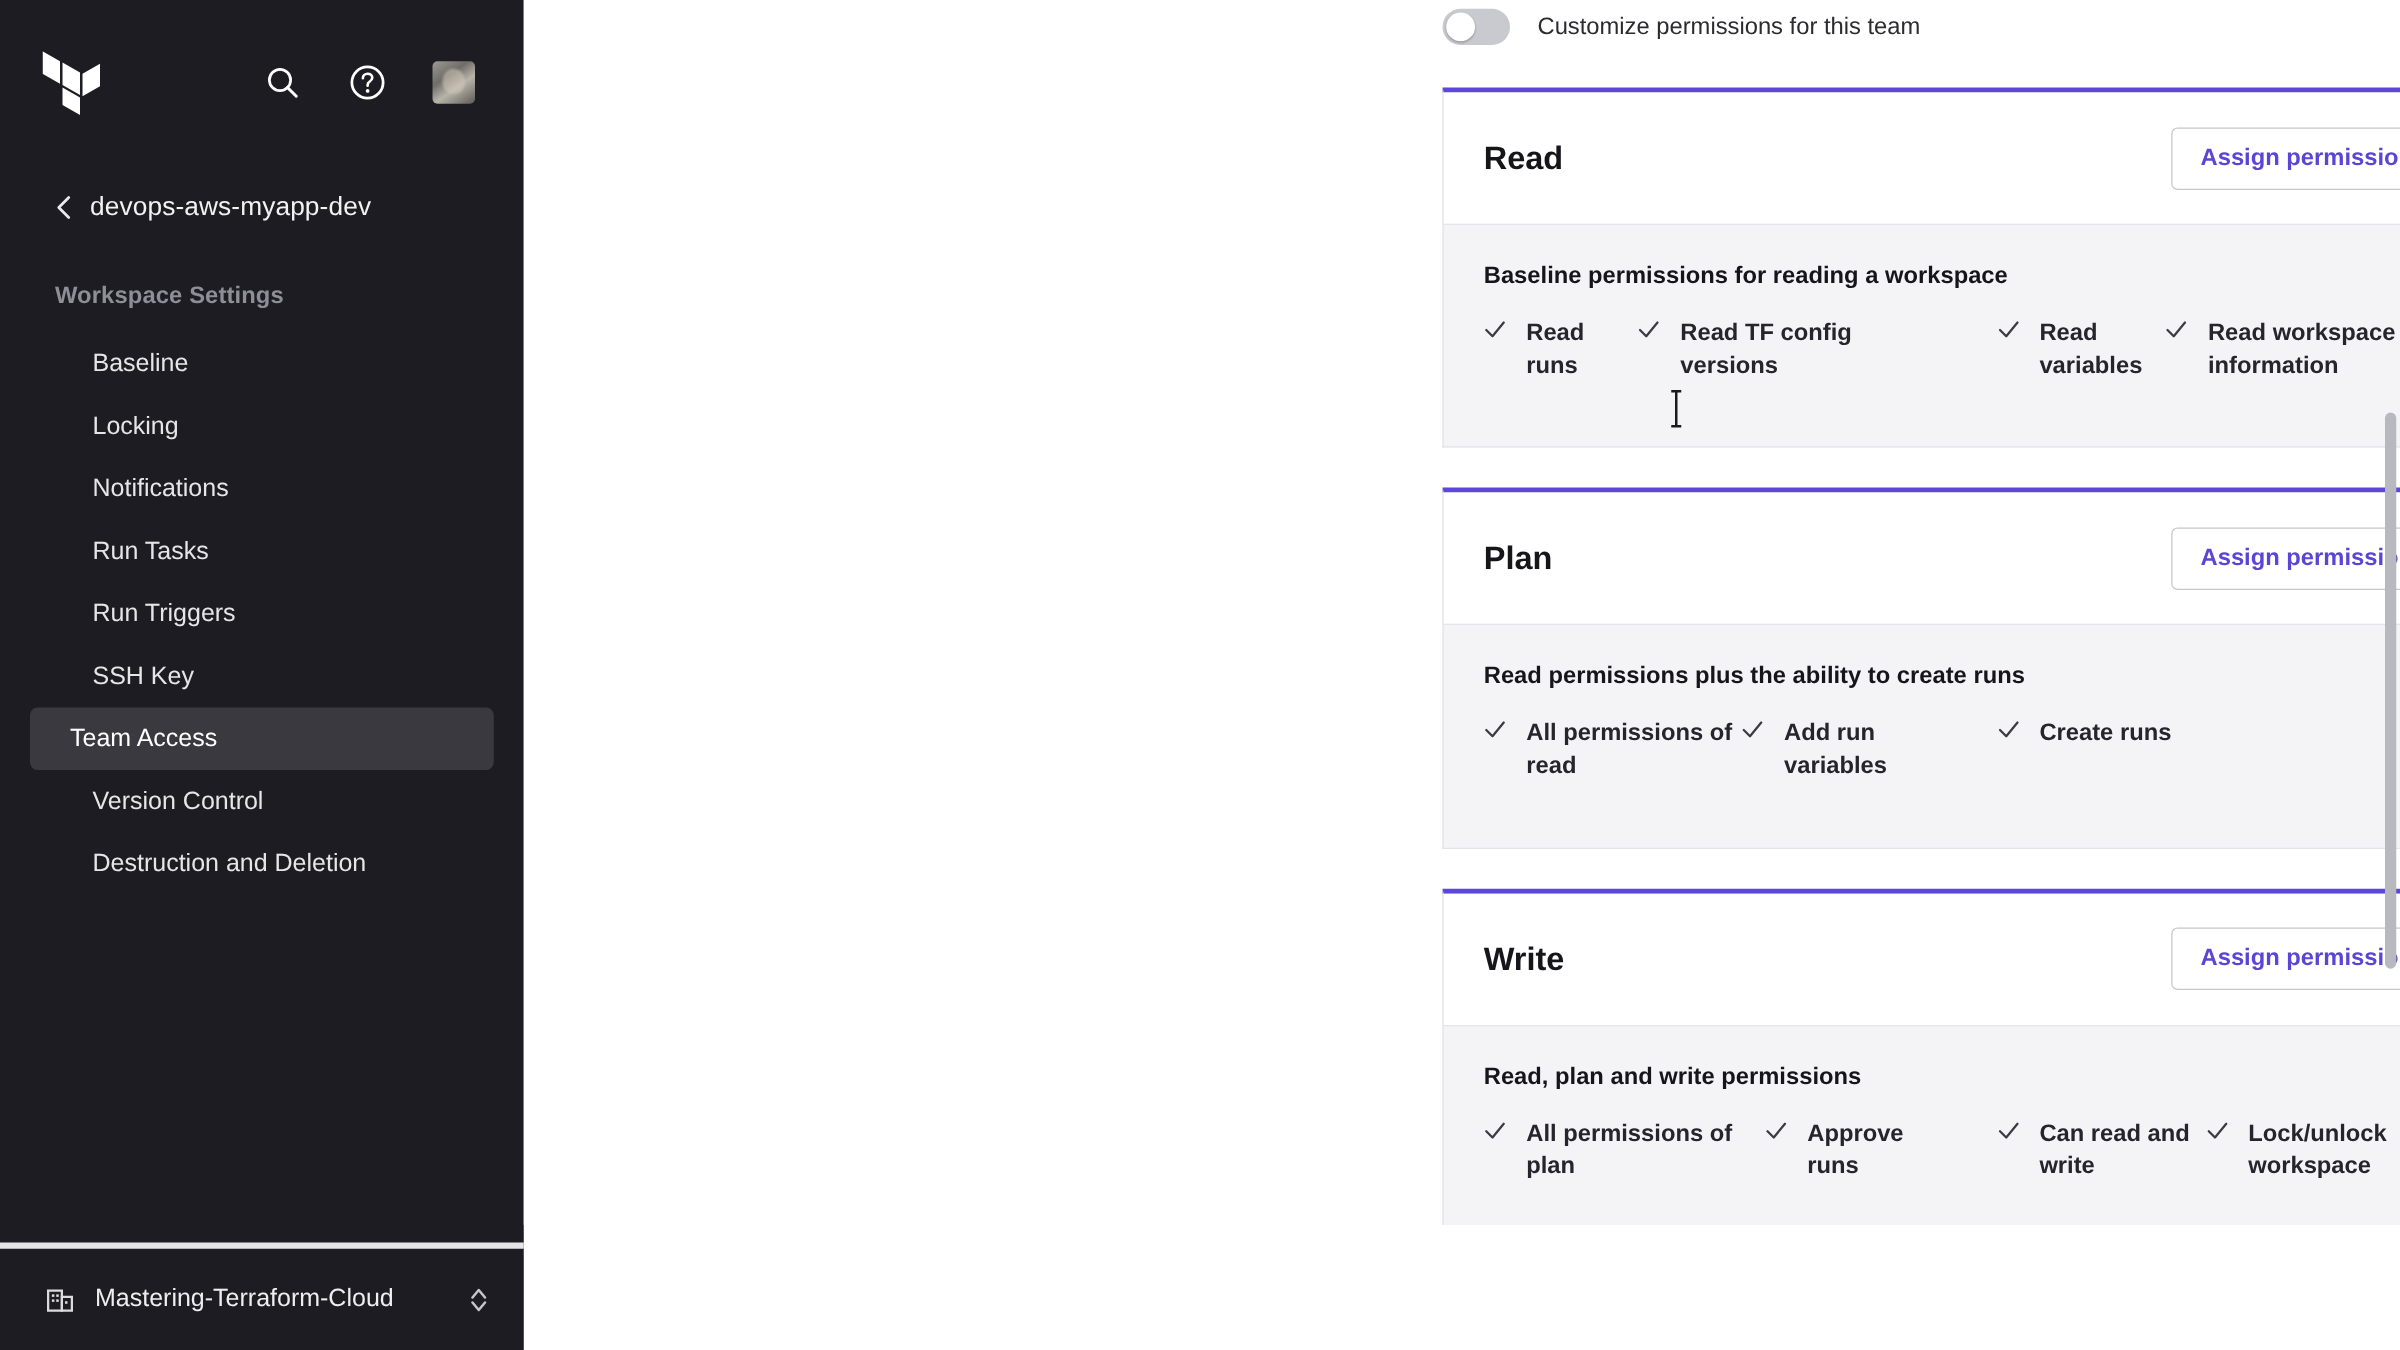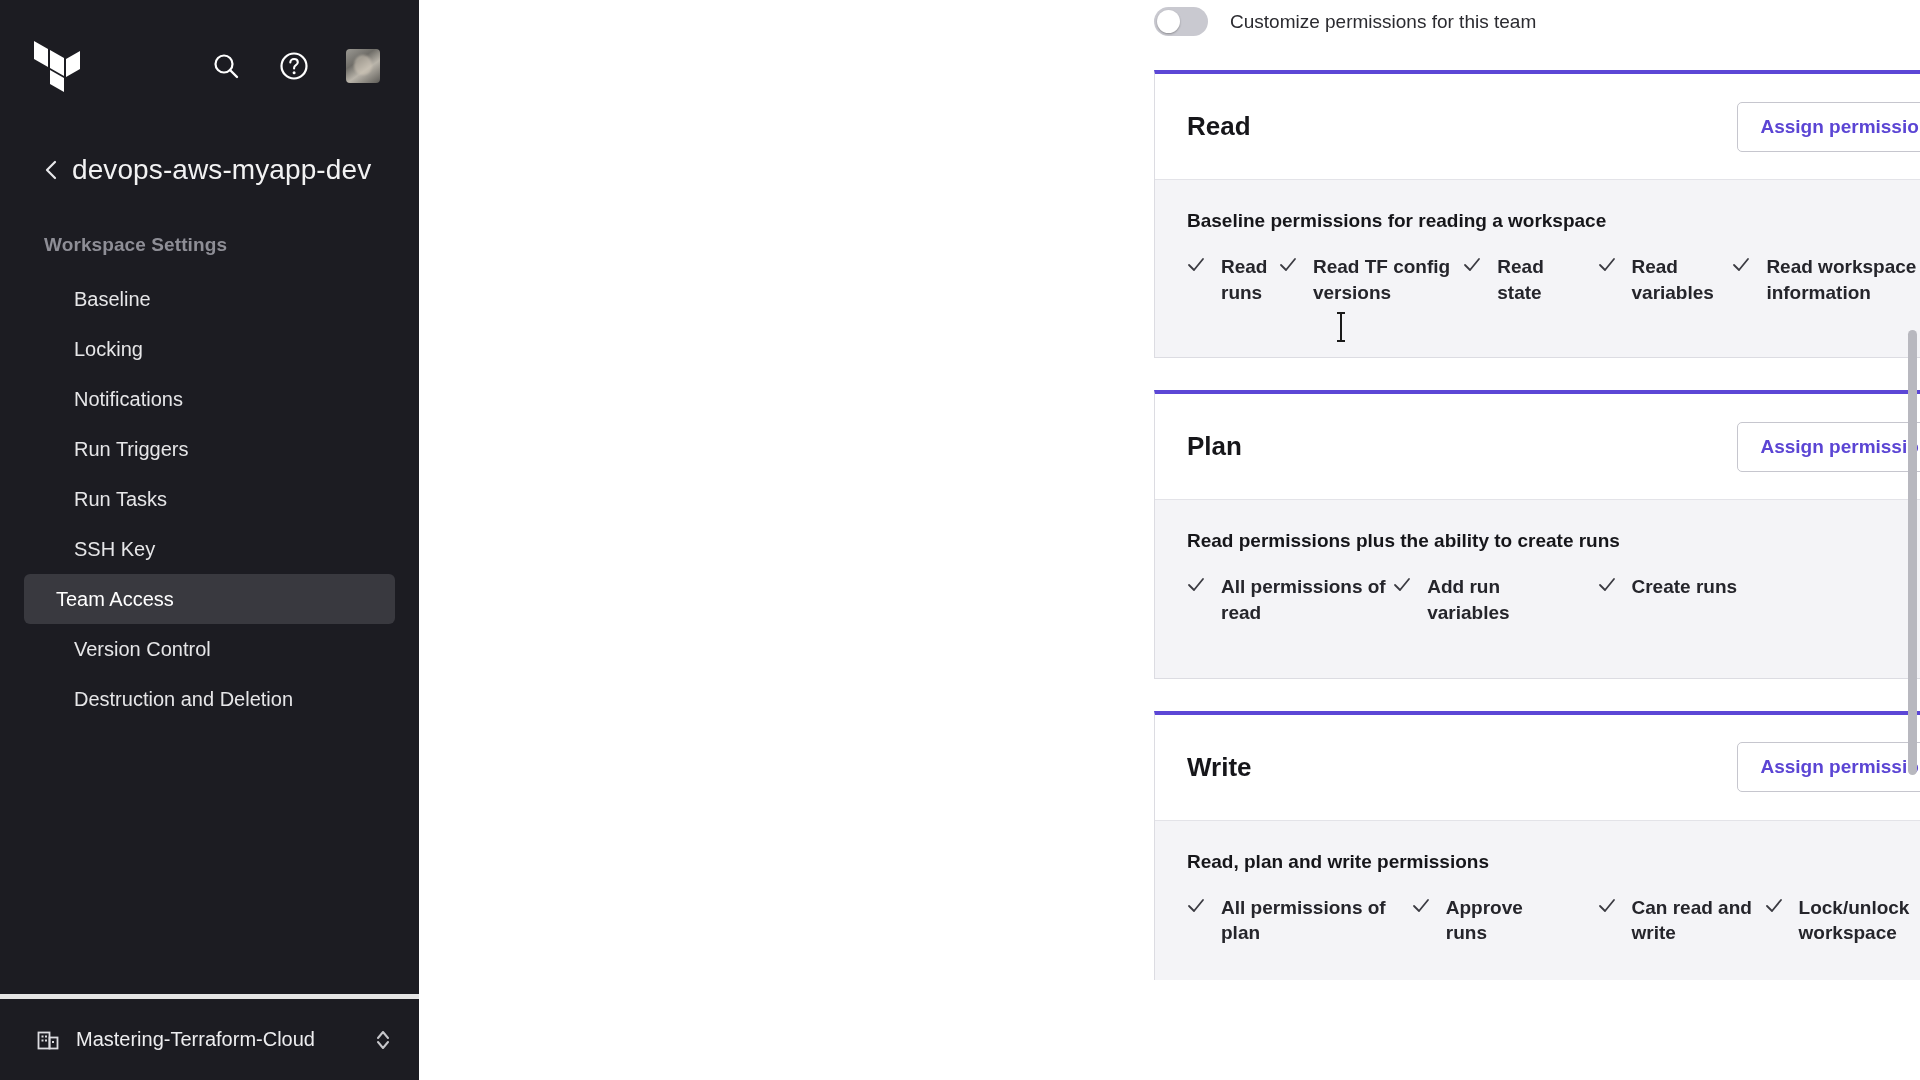--- a/index.html
+++ b/index.html
@@ -71,21 +71,21 @@
 
   .ws-header {
     display: flex;
     align-items: center;
     gap: 14px;
     padding: 62px 34px 0 44px;
     cursor: pointer;
   }
   .back-chevron { width: 14px; height: 22px; flex: 0 0 14px; }
   .ws-title {
-    font-size: 28px;
+    font-size: 21px;
     color: #f2f2f3;
     letter-spacing: 0.1px;
   }
 
   .section-label {
     padding: 48px 0 0 44px;
     font-size: 19px;
     font-weight: bold;
     color: #8e8e96;
     letter-spacing: 0.1px;
@@ -317,24 +317,24 @@
       <div class="nav-item">
         <span>Baseline</span>
       </div>
       <div class="nav-item">
         <span>Locking</span>
       </div>
       <div class="nav-item">
         <span>Notifications</span>
       </div>
       <div class="nav-item">
+        <span>Run Tasks</span>
+      </div>
+      <div class="nav-item">
         <span>Run Triggers</span>
-      </div>
-      <div class="nav-item">
-        <span>Run Tasks</span>
       </div>
       <div class="nav-item">
         <span>SSH Key</span>
       </div>
       <div class="nav-item active">
         <span>Team Access</span>
       </div>
       <div class="nav-item">
         <span>Version Control</span>
       </div>
@@ -395,28 +395,20 @@
                   <span class="txt">Read runs</span>
                 </div>
                 <div class="perm-item">
                   <span class="check">
                     <svg width="18" height="18" viewBox="0 0 18 18">
                         <polyline points="2,9 7,14 16,3" fill="none" stroke="#3b3b42" stroke-width="1.8" stroke-linecap="round" stroke-linejoin="round"></polyline>
                       </svg>
                   </span>
                   <span class="txt">Read TF config versions</span>
                 </div>
-                <div class="perm-item">
-                  <span class="check">
-                    <svg width="18" height="18" viewBox="0 0 18 18">
-                        <polyline points="2,9 7,14 16,3" fill="none" stroke="#3b3b42" stroke-width="1.8" stroke-linecap="round" stroke-linejoin="round"></polyline>
-                      </svg>
-                  </span>
-                  <span class="txt">Read state</span>
-                </div>
               </div>
               <div class="perm-col">
                 <div class="perm-item">
                   <span class="check">
                     <svg width="18" height="18" viewBox="0 0 18 18">
                         <polyline points="2,9 7,14 16,3" fill="none" stroke="#3b3b42" stroke-width="1.8" stroke-linecap="round" stroke-linejoin="round"></polyline>
                       </svg>
                   </span>
                   <span class="txt">Read variables</span>
                 </div>

